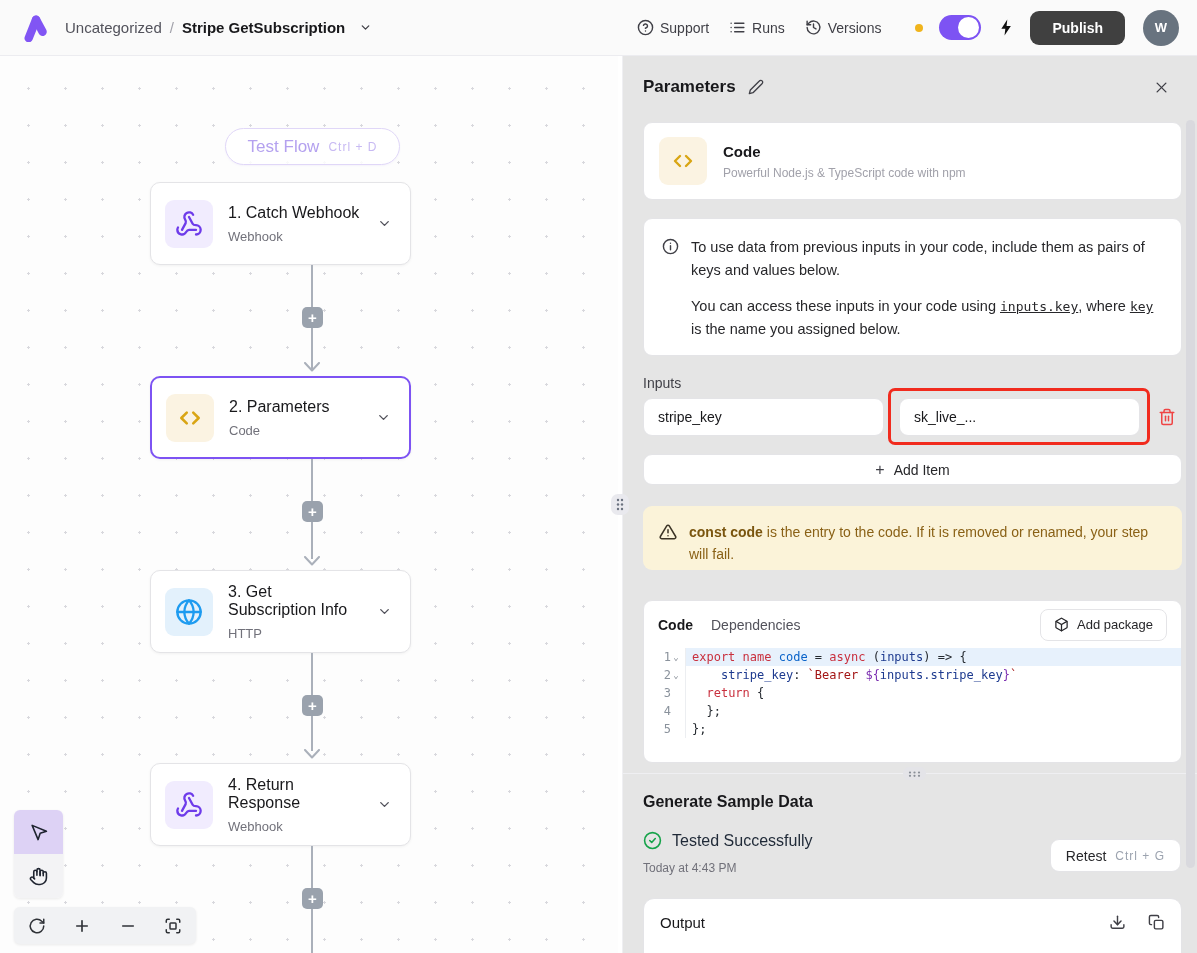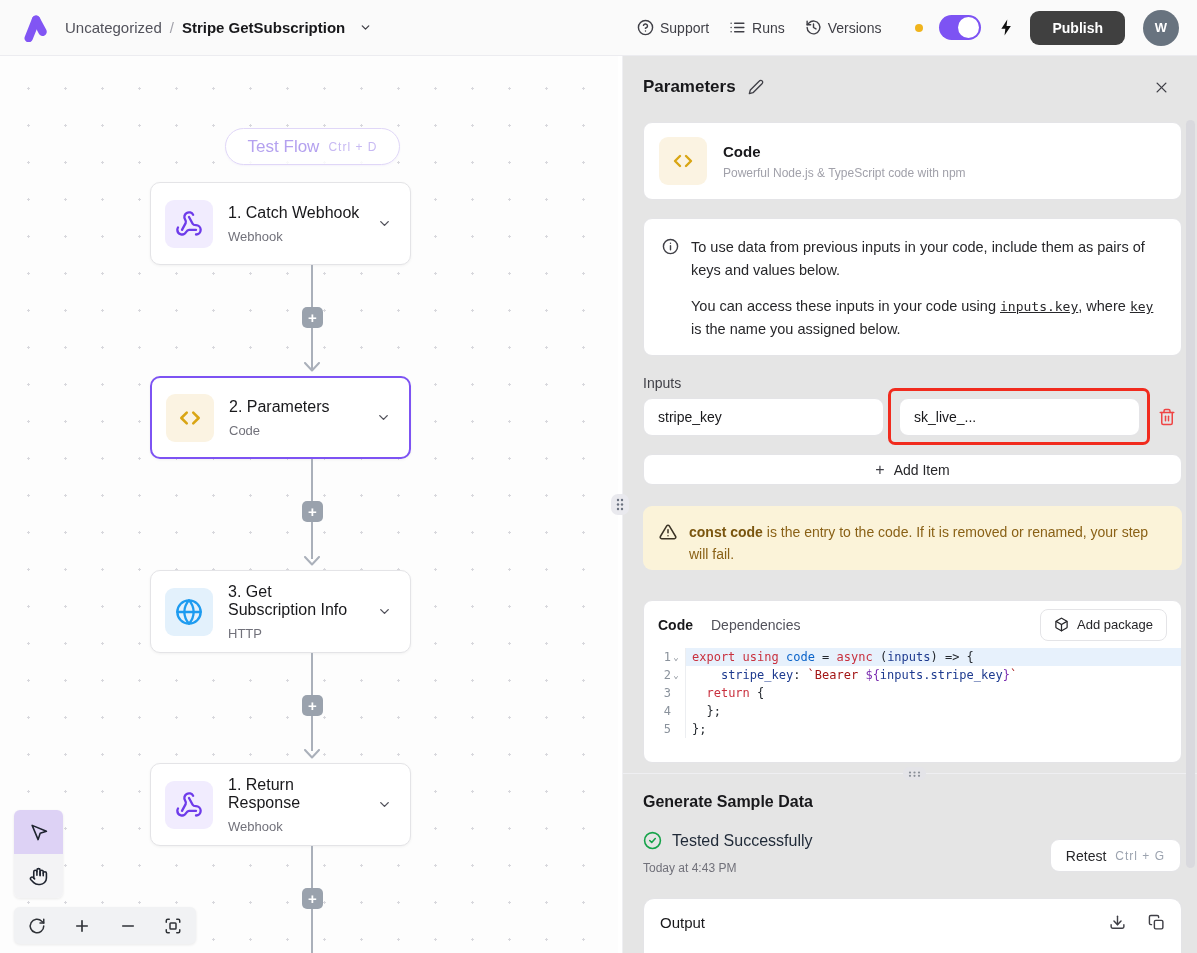--- a/index.html
+++ b/index.html
@@ -297,21 +297,21 @@
 
     <div class="stepcard" style="top:707px">
       <div class="step-ic ic-purple">
         <svg width="28" height="28" viewBox="0 0 24 24" fill="none" stroke="#6e3bea" stroke-width="2" stroke-linecap="round" stroke-linejoin="round">
             <path d="M18 16.98h-5.99c-1.1 0-1.95.94-2.48 1.9A4 4 0 0 1 2 17c.01-.7.2-1.4.57-2"></path>
             <path d="m6 17 3.13-5.78c.53-.97.1-2.18-.5-3.1a4 4 0 1 1 6.89-4.06"></path>
             <path d="m12 6 3.13 5.73C15.66 12.7 16.9 13 18 13a4 4 0 0 1 0 8"></path>
           </svg>
       </div>
       <div class="step-txt">
-        <div class="step-title">1. Return Response</div>
+        <div class="step-title">4. Return Response</div>
         <div class="step-sub">Webhook</div>
       </div>
       <span class="step-chev">
           <svg width="15" height="15" viewBox="0 0 24 24" fill="none" stroke="#52525b" stroke-width="2.2" stroke-linecap="round" stroke-linejoin="round">
             <polyline points="6 9 12 15 18 9"></polyline>
           </svg>
         </span>
     </div>
 
     <div class="edge" style="top:790px;height:107px"></div>
@@ -479,21 +479,21 @@
               <div class="gut-row nofold">
                 <span class="num">4</span>
                 <span class="caret">⌄</span>
               </div>
               <div class="gut-row nofold">
                 <span class="num">5</span>
                 <span class="caret">⌄</span>
               </div>
             </div>
           <div class="codecol">
-              <div class="code-line active"><span class="tk-k">export</span><span class="tk-d"> </span><span class="tk-k">using</span><span class="tk-d"> </span><span class="tk-f">code</span><span class="tk-d"> = </span><span class="tk-k">async</span><span class="tk-d"> (</span><span class="tk-p">inputs</span><span class="tk-d">) =&gt; {</span></div>
+              <div class="code-line active"><span class="tk-k">export</span><span class="tk-d"> </span><span class="tk-k">name</span><span class="tk-d"> </span><span class="tk-f">code</span><span class="tk-d"> = </span><span class="tk-k">async</span><span class="tk-d"> (</span><span class="tk-p">inputs</span><span class="tk-d">) =&gt; {</span></div>
               <div class="code-line"><span class="tk-d">    </span><span class="tk-p">stripe_key</span><span class="tk-d">: </span><span class="tk-s">`Bearer </span><span class="tk-i">${</span><span class="tk-p">inputs.stripe_key</span><span class="tk-i">}</span><span class="tk-s">`</span></div>
               <div class="code-line"><span class="tk-d">  </span><span class="tk-k">return</span><span class="tk-d"> {</span></div>
               <div class="code-line"><span class="tk-d">  };</span></div>
               <div class="code-line"><span class="tk-d">};</span></div>
             </div>
         </div>
       </div>
 
       <div class="panel-sep"></div>
       <div class="panel-grip">

